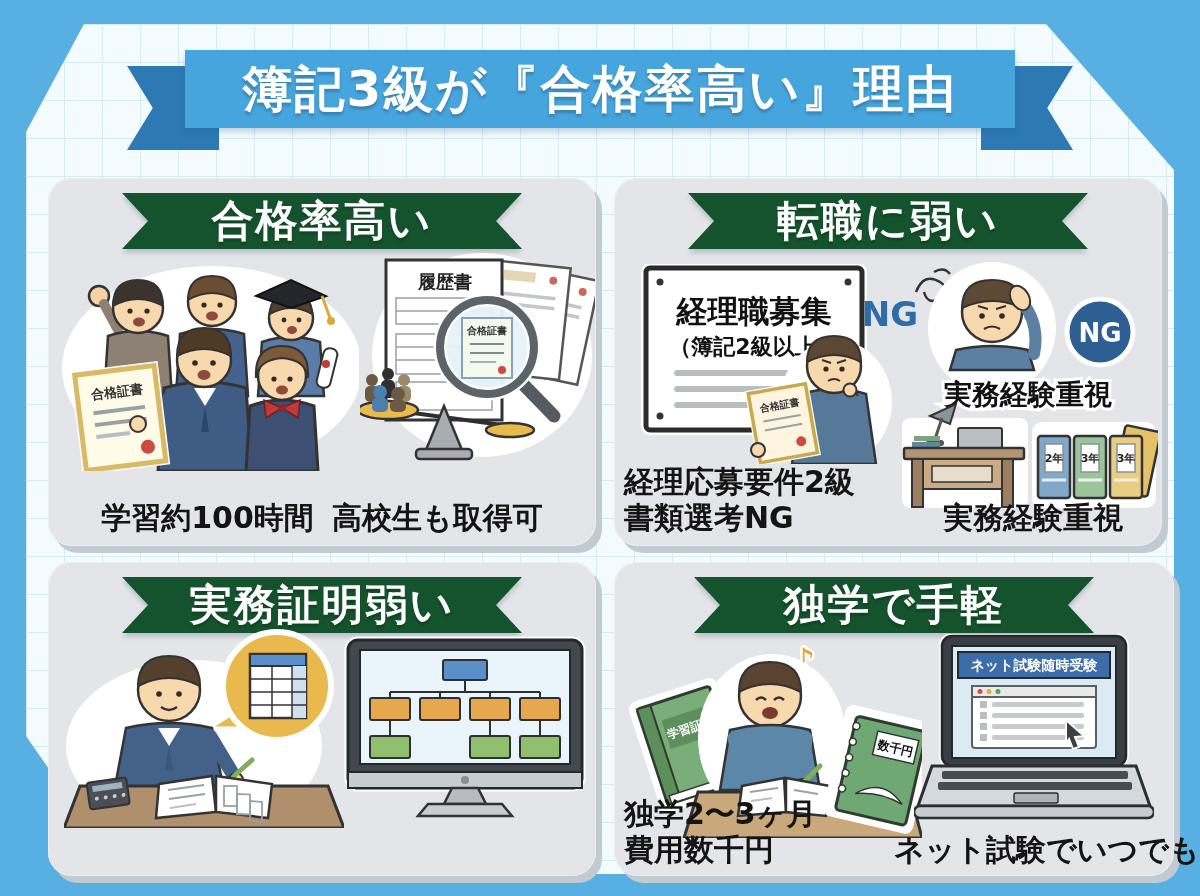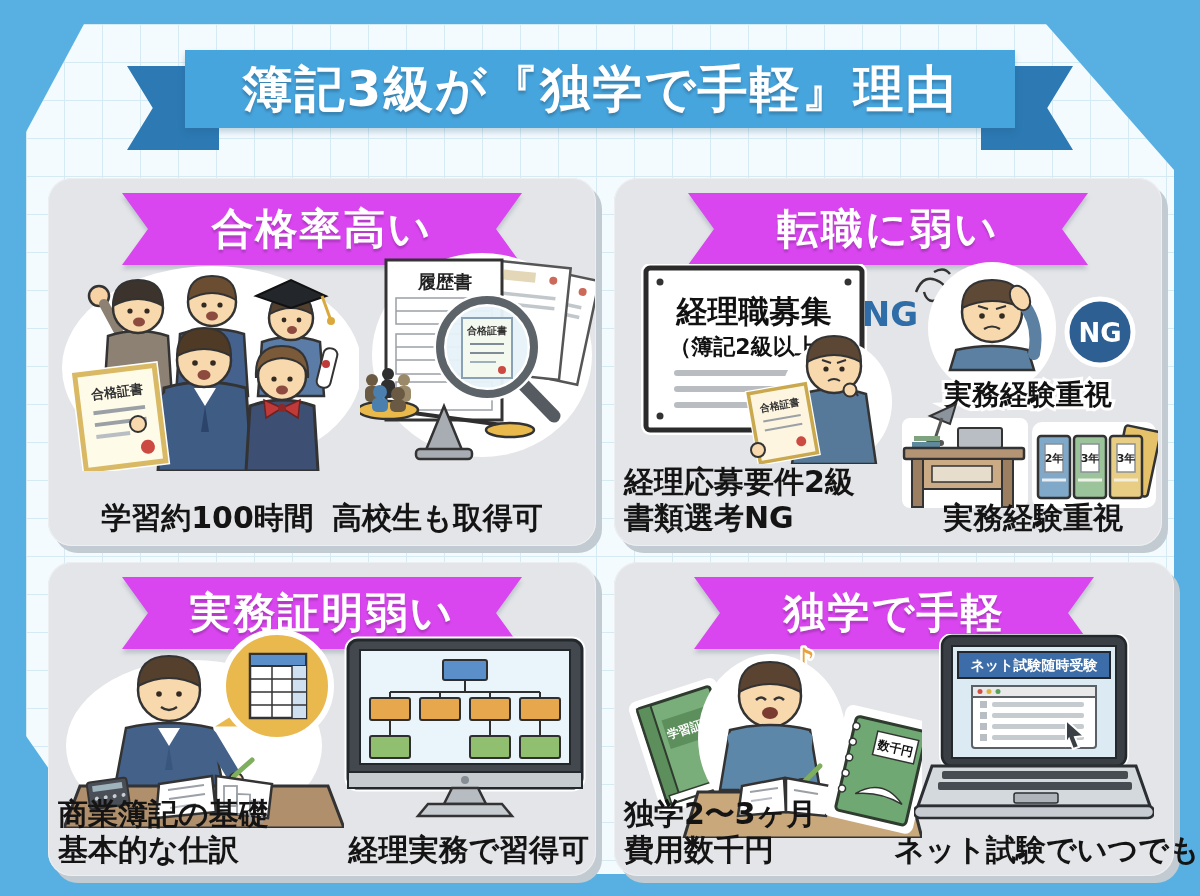--- a/index.html
+++ b/index.html
@@ -48,21 +48,21 @@
   .panel{
     position:absolute;background:#e4e5e8;border-radius:24px;z-index:2;
     box-shadow:6px 7px 0 #c2cbd2, 0 0 0 1px #eceef0 inset;
   }
   #panel-pass  {left:48px; top:178px;width:548px;height:368px;}
   #panel-job   {left:614px;top:178px;width:548px;height:368px;}
   #panel-proof {left:48px; top:562px;width:548px;height:314px;}
   #panel-study {left:614px;top:562px;width:548px;height:314px;padding-left:12px;}
   .pribbon{
     position:absolute;left:50%;transform:translateX(-50%);top:15px;
-    width:400px;height:72px;background:#d946ef;
+    width:400px;height:56px;background:#14532d;
     clip-path:polygon(0 0,100% 0,calc(100% - 26px) 50%,100% 100%,0 100%,26px 50%);
     display:flex;align-items:center;justify-content:center;
   }
   .pwrap{position:absolute;left:0;top:0;width:100%;height:0;filter:drop-shadow(0 4px 2px rgba(60,90,110,.25));}
   .pribbon .t{
     color:#fff;font-size:42px;font-weight:900;letter-spacing:2px;
     text-shadow:0 3px 2px rgba(0,0,0,.18);white-space:nowrap;
   }
   .ill{position:absolute;}
   .cap{color:#141414;font-weight:900;font-size:30px;line-height:36px;white-space:nowrap;}
@@ -80,21 +80,21 @@
 <div class="corner tl"></div>
 <div class="corner tr"></div>
 <div class="corner bl"></div>
 <div class="corner br"></div>
 <div class="curl"></div>
 
 <div class="banner">
   <div class="tail left"></div>
   <div class="tail right"></div>
   <div class="bar">
-    <span class="t">簿記3級が『独学で手軽』理由</span>
+    <span class="t">簿記3級が『合格率高い』理由</span>
   </div>
 </div>
 
 <div class="panel" id="panel-pass">
   <div class="pwrap">
       <div class="pribbon">
     <span class="t">合格率高い</span>
   </div>
     </div>
 
@@ -436,29 +436,20 @@
         <rect x="130" y="100" width="40" height="22" rx="2" fill="#8fbf6f" stroke="#2f2f2f" stroke-width="2"></rect>
         <rect x="180" y="100" width="40" height="22" rx="2" fill="#8fbf6f" stroke="#2f2f2f" stroke-width="2"></rect>
       </g>
       <rect x="8" y="136" width="234" height="16" fill="#c7ccd1" stroke="#23282d" stroke-width="2"></rect>
       <circle cx="125" cy="144" r="4" fill="#868d94"></circle>
       <polygon points="112,152 138,152 146,168 104,168" fill="#b7bcc2" stroke="#333" stroke-width="2.5"></polygon>
       <polygon points="88,168 162,168 172,180 78,180" fill="#c7ccd1" stroke="#333" stroke-width="2.5"></polygon>
     </g>
   </svg>
 
-  <div class="cap-row" style="bottom:8px;">
-    <div class="cleft">
-      <div class="cap">商業簿記の基礎</div>
-      <div class="cap">基本的な仕訳</div>
-    </div>
-    <div class="cright">
-      <div class="cap">経理実務で習得可</div>
-    </div>
-  </div>
 </div>
 
 <div class="panel" id="panel-study">
   <div class="pwrap">
       <div class="pribbon">
     <span class="t">独学で手軽</span>
   </div>
     </div>
 
   <svg class="ill" style="left:8px;top:64px;width:300px;height:212px" viewBox="0 0 300 212">

